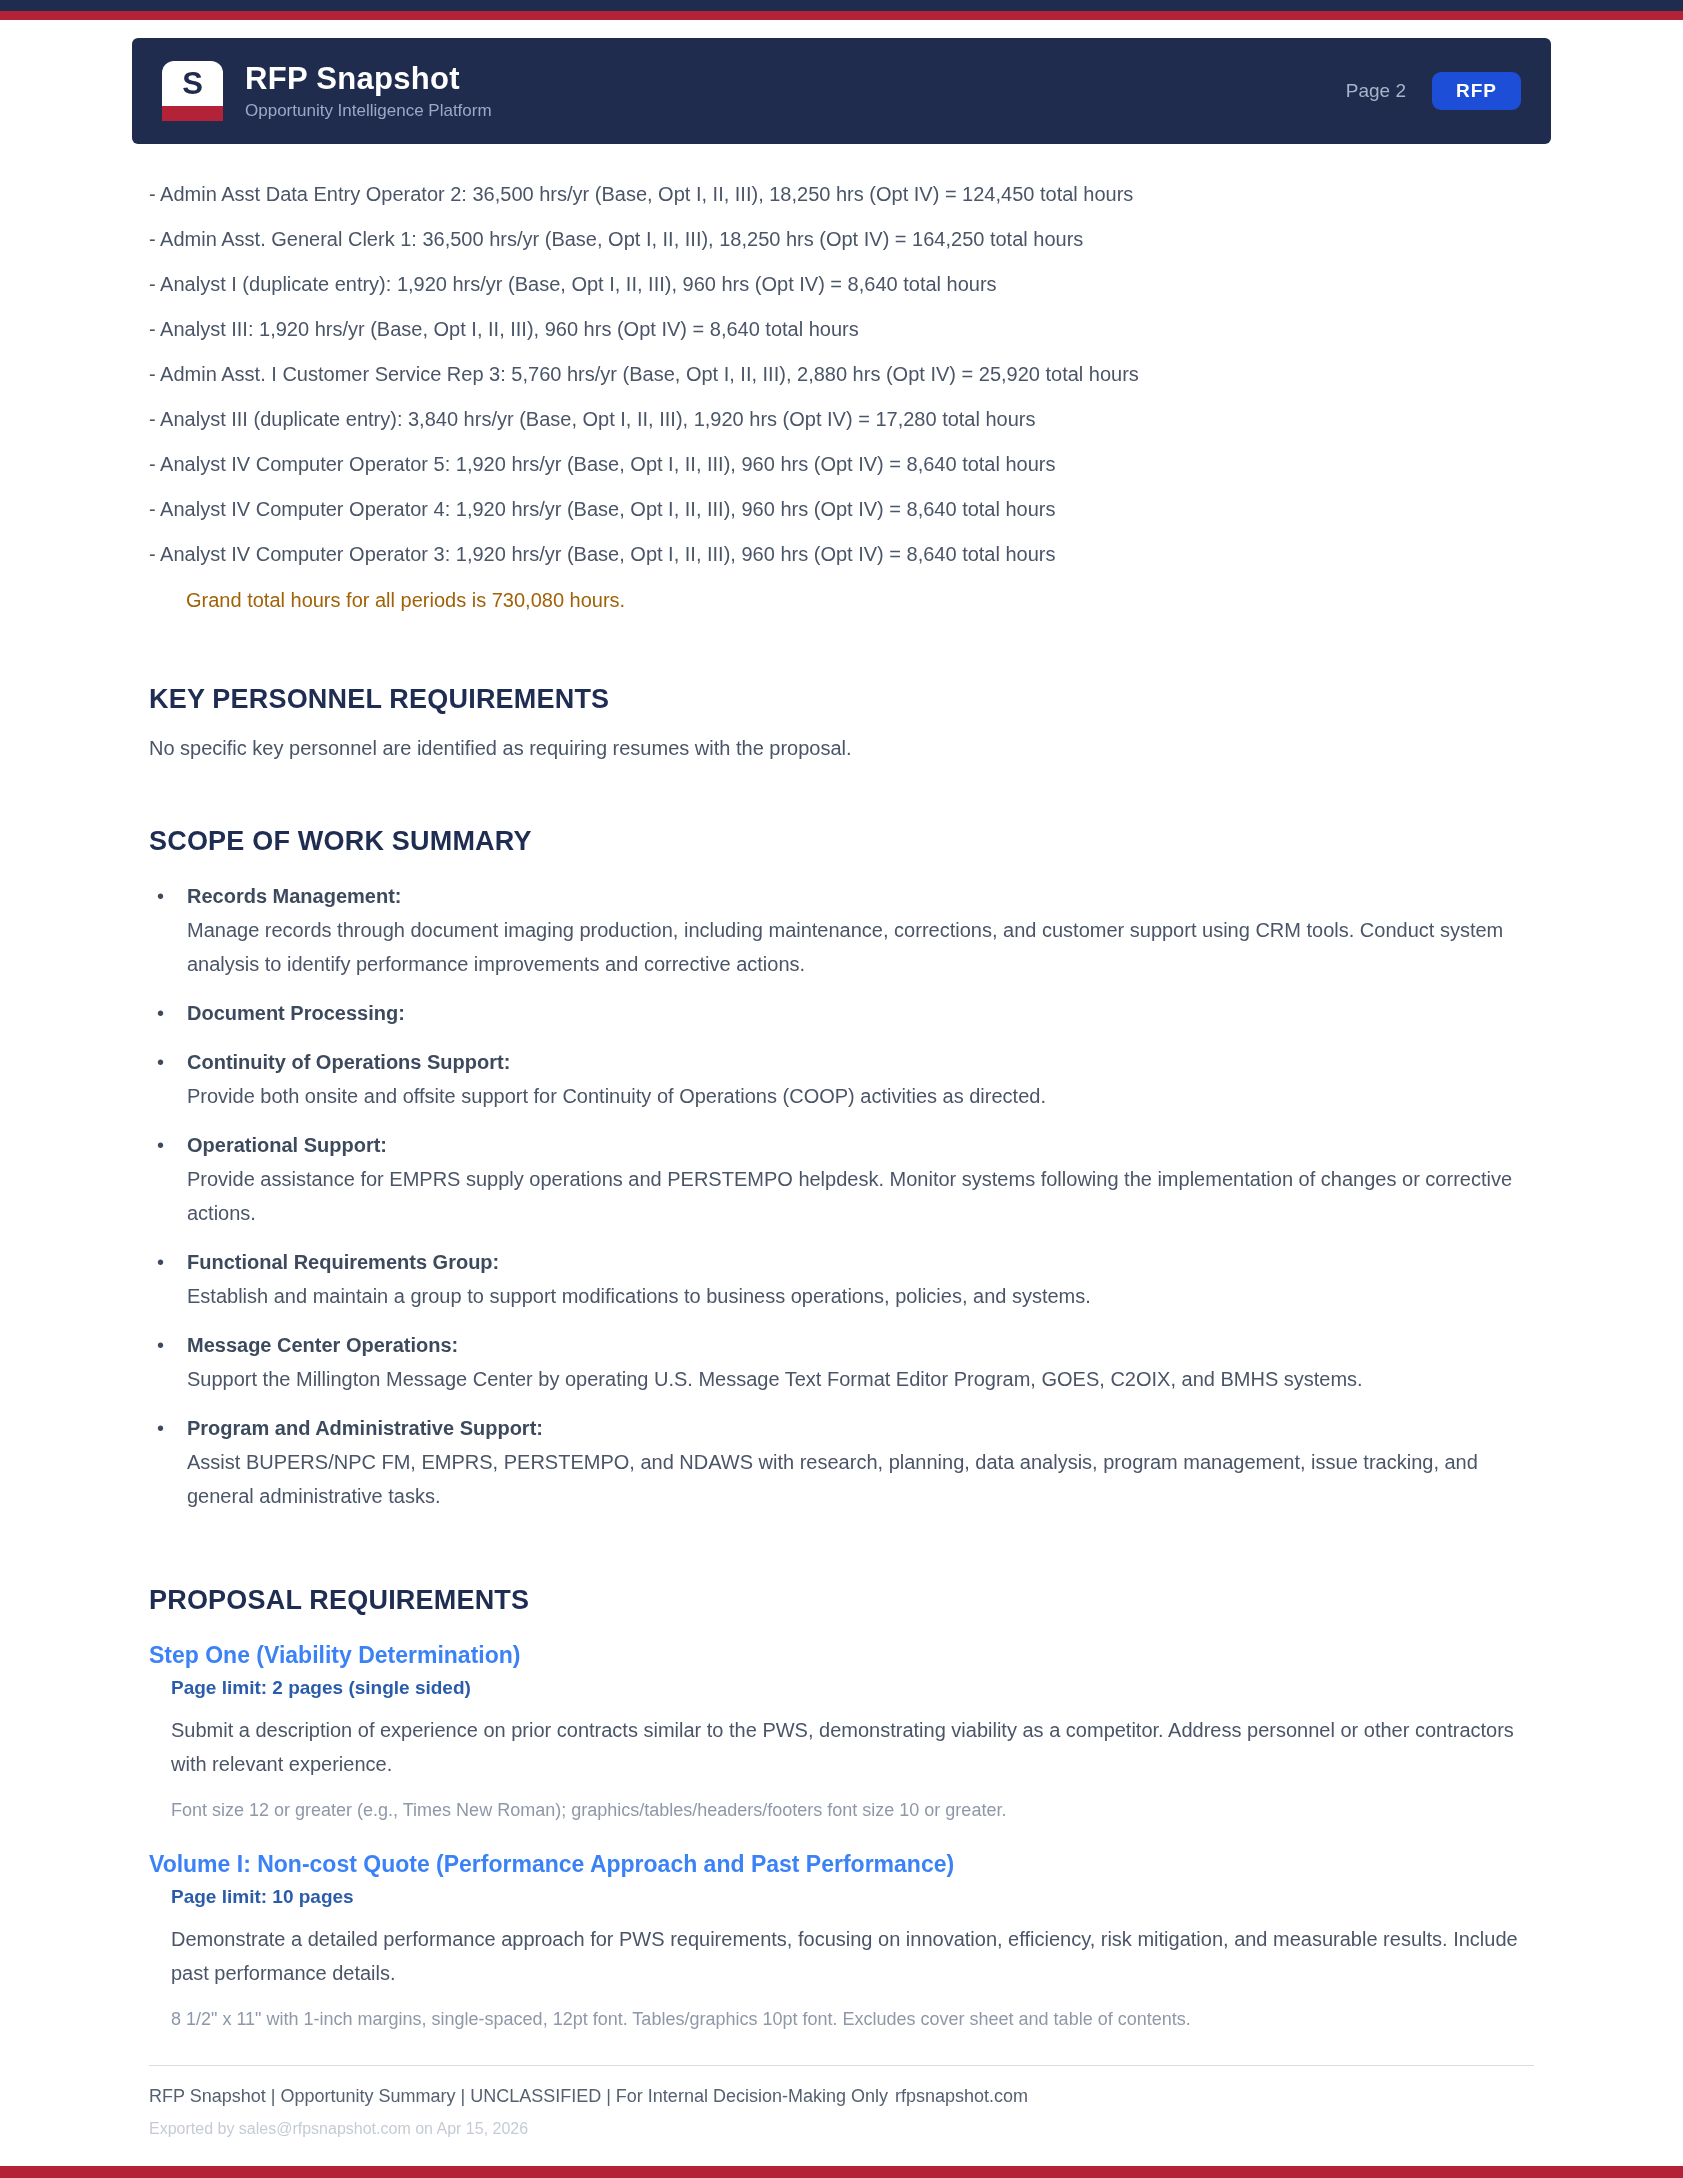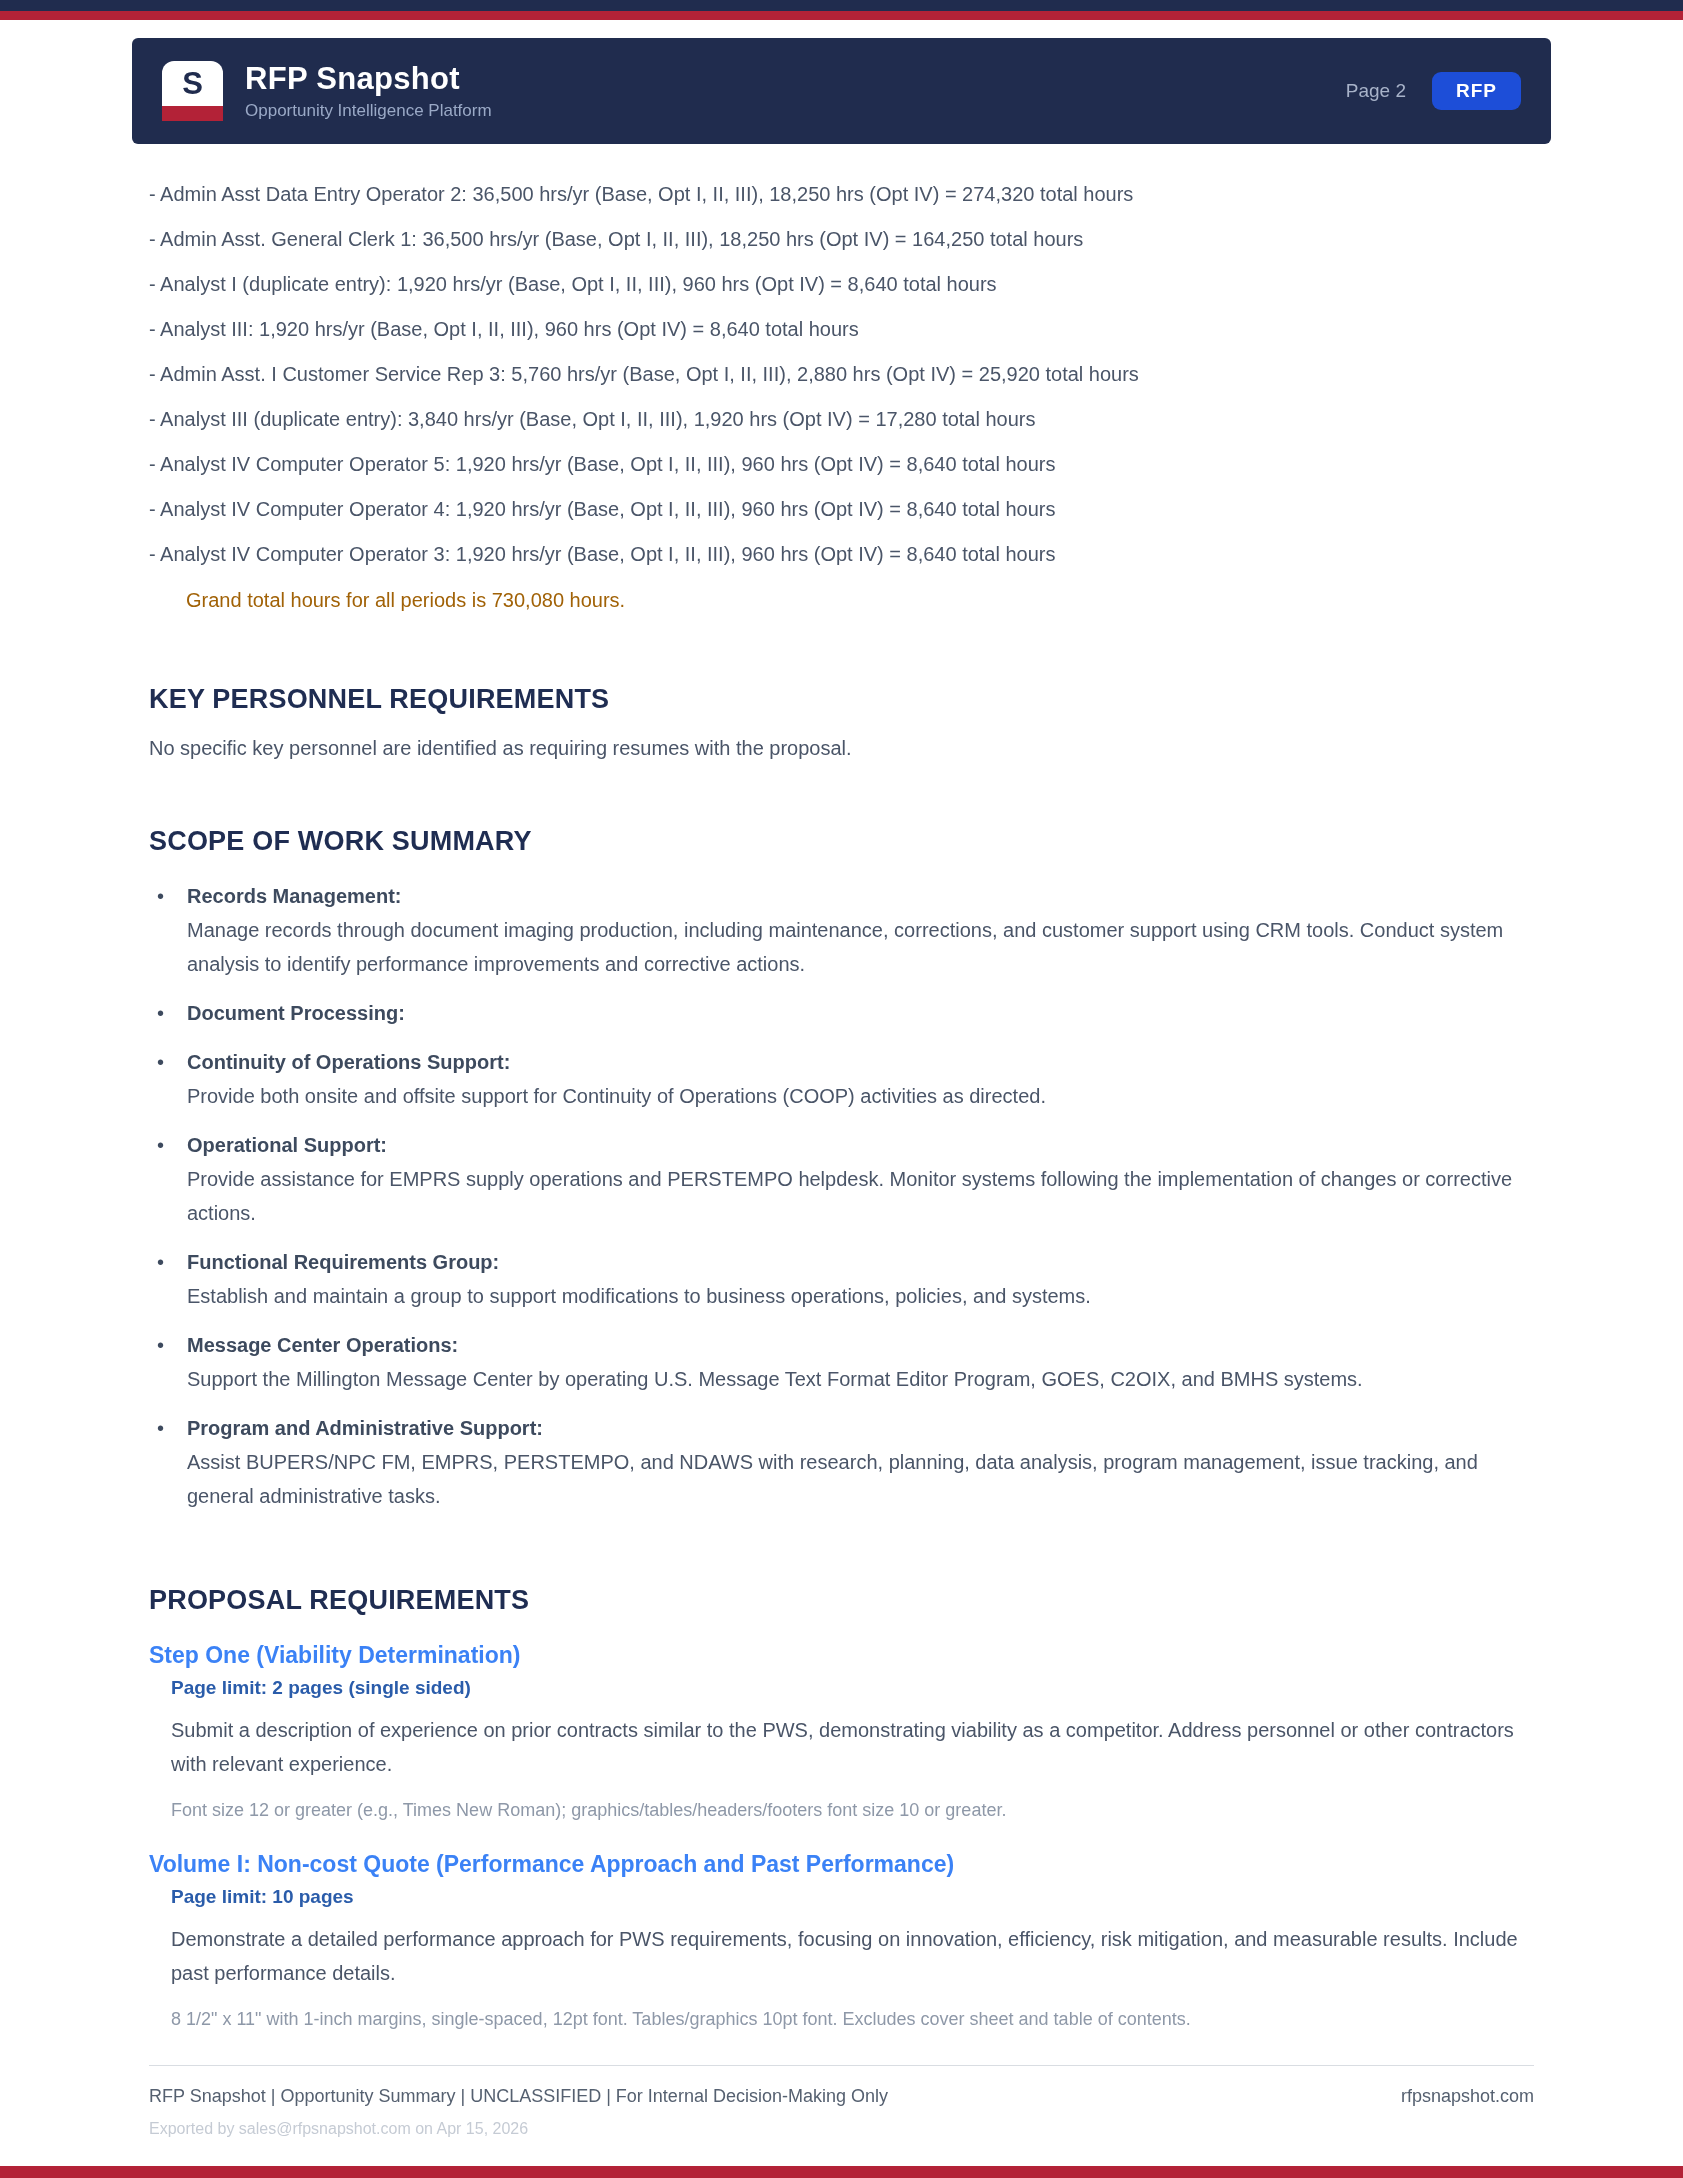--- a/index.html
+++ b/index.html
@@ -50,21 +50,21 @@
   .vol-block { margin-top:8px; }
   .vol-heading { color:#3b82f6; font-size:23px; font-weight:bold; margin-top:26px; margin-bottom:8px; }
   .page-limit { color:#2a5caa; font-size:19px; font-weight:bold; margin:0 0 14px 22px; }
   .vol-desc { font-size:20px; line-height:34px; color:#4a5568; margin:0 0 14px 22px; }
   .vol-note { font-size:18px; line-height:30px; color:#8e98a8; margin:0 0 6px 22px; }
   
   .footer {
     position:absolute; left:149px; right:149px; top:2065px;
     border-top:1px solid #d9dde2; padding-top:20px; background:#ffffff;
   }
-  .footer-row { display:flex; justify-content:space-between; align-items:baseline;gap:7px; }
+  .footer-row { display:flex; justify-content:flex-start; align-items:baseline;gap:7px; }
   .footer-left { color:#556070; font-size:18px; }
   .footer-link { color:#556070; font-size:18px; text-decoration:none; }
   .footer-exported { color:#c5cbd4; font-size:16px; margin-top:13px; }
   .bar-red-bottom { position:absolute; left:0; bottom:0; width:100%; height:12px; background:#b32237; }
 </style>
 </head>
 <body>
 
 <div class="page">
 
@@ -83,21 +83,21 @@
     <div class="header-right">
       <span class="page-label">Page 2</span>
       <span class="badge">RFP</span>
     </div>
   </div>
 
   <div class="content">
 
     <div>
 
-        <p class="labor-line">- Admin Asst Data Entry Operator 2: 36,500 hrs/yr (Base, Opt I, II, III), 18,250 hrs (Opt IV) = 274,320 total hours</p>
+        <p class="labor-line">- Admin Asst Data Entry Operator 2: 36,500 hrs/yr (Base, Opt I, II, III), 18,250 hrs (Opt IV) = 124,450 total hours</p>
 
         <p class="labor-line">- Admin Asst. General Clerk 1: 36,500 hrs/yr (Base, Opt I, II, III), 18,250 hrs (Opt IV) = 164,250 total hours</p>
 
         <p class="labor-line">- Analyst I (duplicate entry): 1,920 hrs/yr (Base, Opt I, II, III), 960 hrs (Opt IV) = 8,640 total hours</p>
 
         <p class="labor-line">- Analyst III: 1,920 hrs/yr (Base, Opt I, II, III), 960 hrs (Opt IV) = 8,640 total hours</p>
 
         <p class="labor-line">- Admin Asst. I Customer Service Rep 3: 5,760 hrs/yr (Base, Opt I, II, III), 2,880 hrs (Opt IV) = 25,920 total hours</p>
 
         <p class="labor-line">- Analyst III (duplicate entry): 3,840 hrs/yr (Base, Opt I, II, III), 1,920 hrs (Opt IV) = 17,280 total hours</p>

